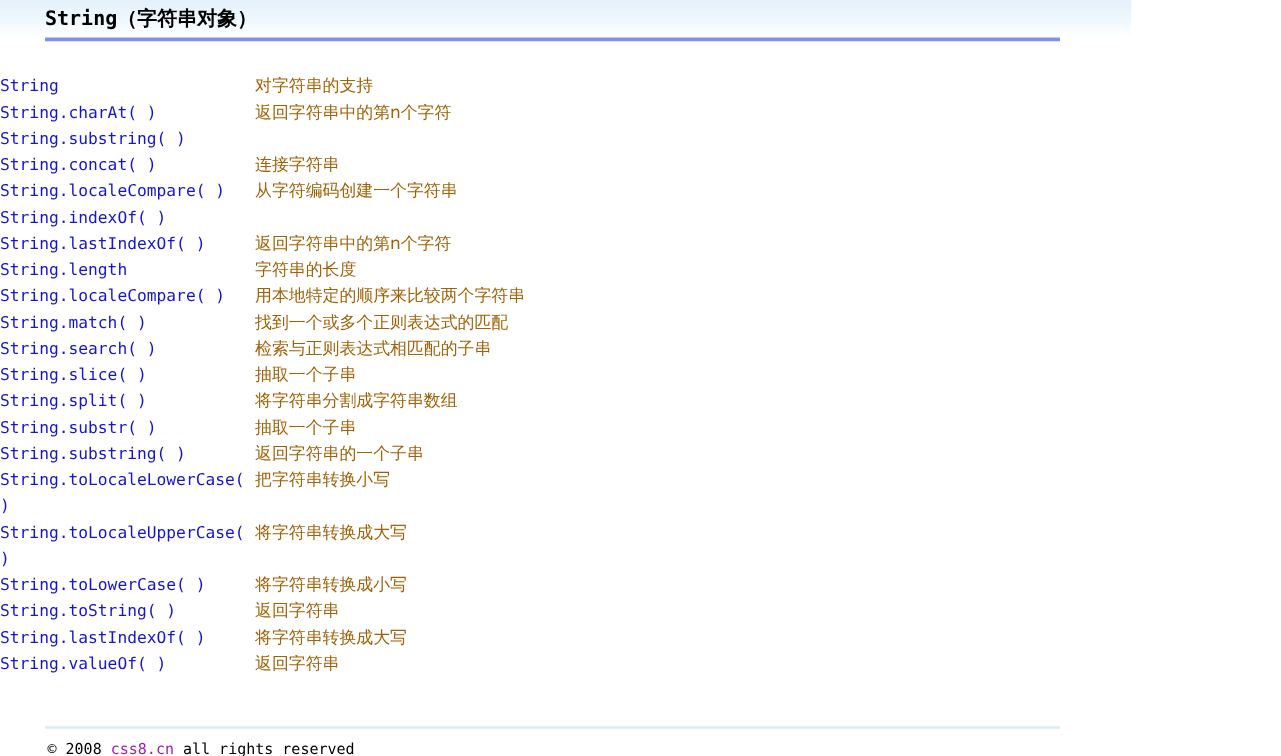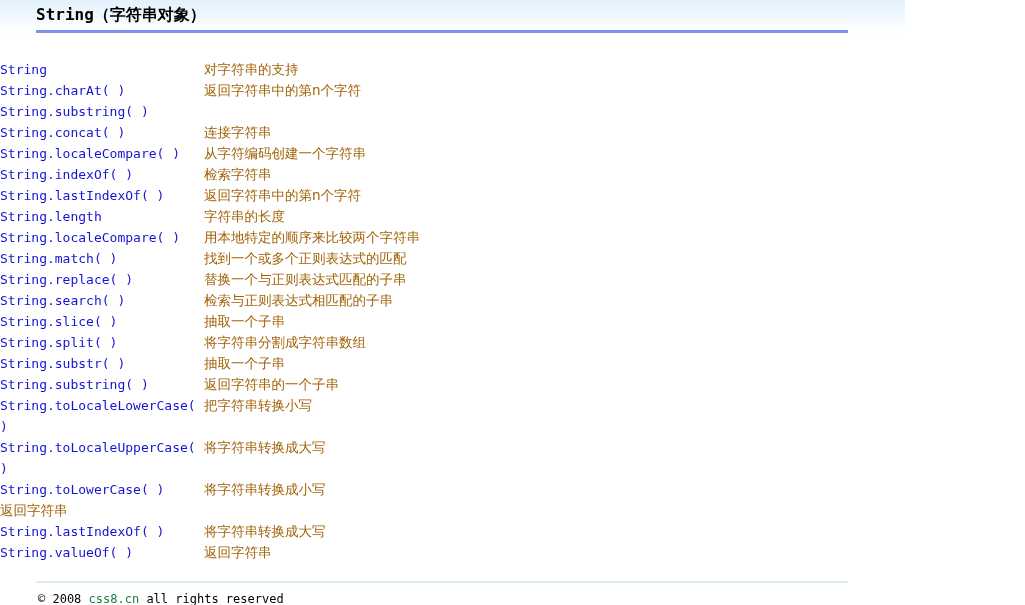--- a/index.html
+++ b/index.html
@@ -93,21 +93,21 @@
     position: absolute;
     left: 38px;
     top: 592px;
     font-family: "DejaVu Sans Mono", "Liberation Mono", monospace;
     font-size: 12px;
     line-height: 14px;
     color: #000000;
     white-space: nowrap;
   }
   #footer-link {
-    color: #15803d;
+    color: #a21caf;
     text-decoration: none;
     cursor: pointer;
   }
 </style>
 </head>
 <body>
 
 <div id="page-header">
   <div id="page-title">String（字符串对象）</div>
   <div id="header-rule"></div>
@@ -128,43 +128,38 @@
     <div class="method-row">
       <a class="method-name" href="#">String.concat( )</a>
       <div class="method-desc">连接字符串</div>
     </div>
     <div class="method-row">
       <a class="method-name" href="#">String.localeCompare( )</a>
       <div class="method-desc">从字符编码创建一个字符串</div>
     </div>
     <div class="method-row">
       <a class="method-name" href="#">String.indexOf( )</a>
-      <div class="method-desc">检索字符串</div>
     </div>
     <div class="method-row">
       <a class="method-name" href="#">String.lastIndexOf( )</a>
       <div class="method-desc">返回字符串中的第n个字符</div>
     </div>
     <div class="method-row">
       <a class="method-name" href="#">String.length</a>
       <div class="method-desc">字符串的长度</div>
     </div>
     <div class="method-row">
       <a class="method-name" href="#">String.localeCompare( )</a>
       <div class="method-desc">用本地特定的顺序来比较两个字符串</div>
     </div>
     <div class="method-row">
       <a class="method-name" href="#">String.match( )</a>
       <div class="method-desc">找到一个或多个正则表达式的匹配</div>
     </div>
     <div class="method-row">
-      <a class="method-name" href="#">String.replace( )</a>
-      <div class="method-desc">替换一个与正则表达式匹配的子串</div>
-    </div>
-    <div class="method-row">
       <a class="method-name" href="#">String.search( )</a>
       <div class="method-desc">检索与正则表达式相匹配的子串</div>
     </div>
     <div class="method-row">
       <a class="method-name" href="#">String.slice( )</a>
       <div class="method-desc">抽取一个子串</div>
     </div>
     <div class="method-row">
       <a class="method-name" href="#">String.split( )</a>
       <div class="method-desc">将字符串分割成字符串数组</div>
@@ -183,20 +178,21 @@
     </div>
     <div class="method-row">
       <a class="method-name" href="#">String.toLocaleUpperCase( )</a>
       <div class="method-desc">将字符串转换成大写</div>
     </div>
     <div class="method-row">
       <a class="method-name" href="#">String.toLowerCase( )</a>
       <div class="method-desc">将字符串转换成小写</div>
     </div>
     <div class="method-row">
+      <a class="method-name" href="#">String.toString( )</a>
       <div class="method-desc">返回字符串</div>
     </div>
     <div class="method-row">
       <a class="method-name" href="#">String.lastIndexOf( )</a>
       <div class="method-desc">将字符串转换成大写</div>
     </div>
     <div class="method-row">
       <a class="method-name" href="#">String.valueOf( )</a>
       <div class="method-desc">返回字符串</div>
     </div>

